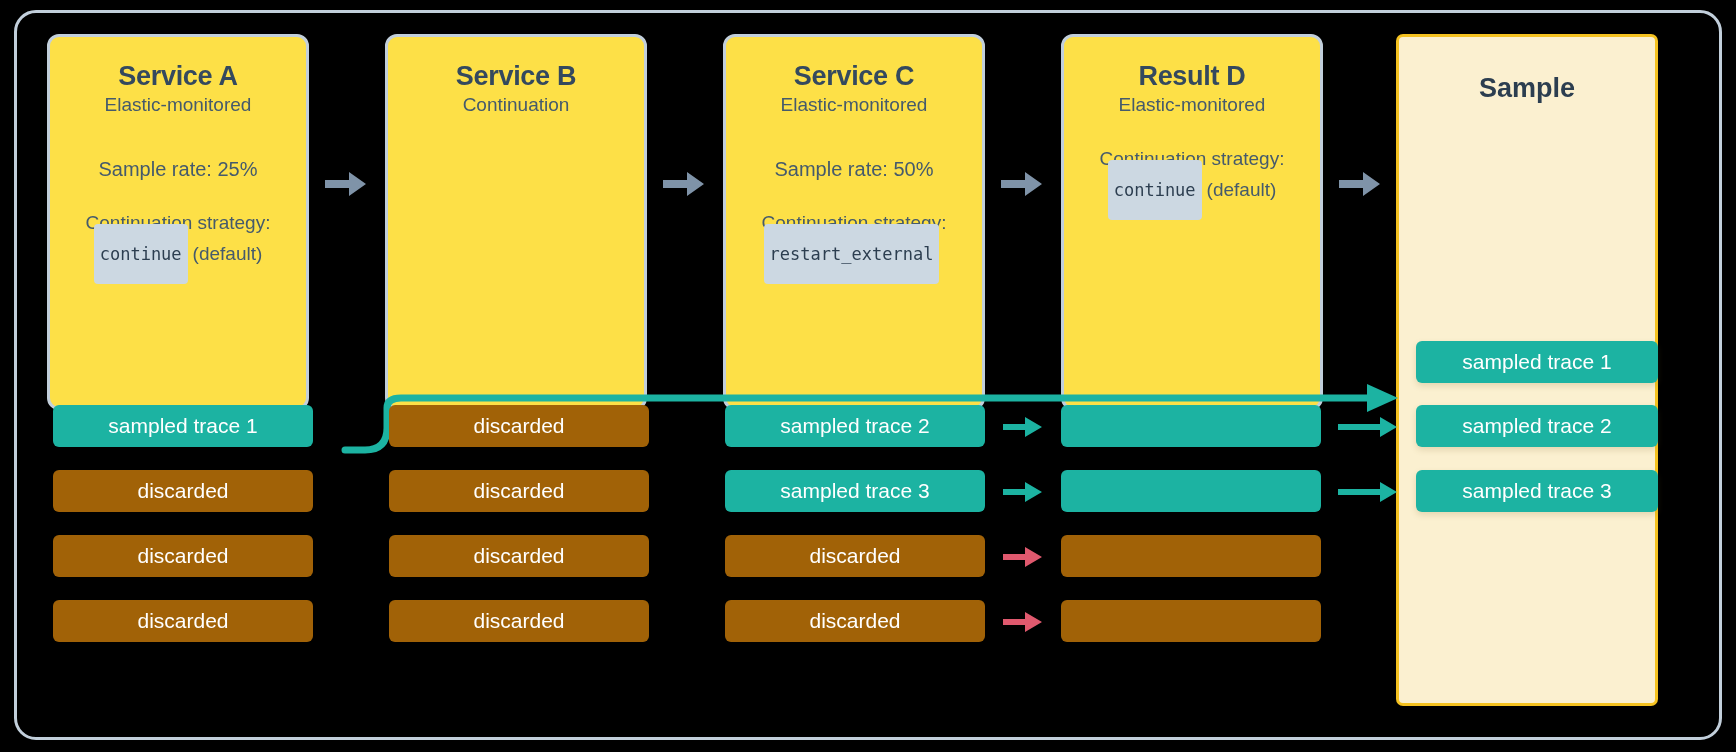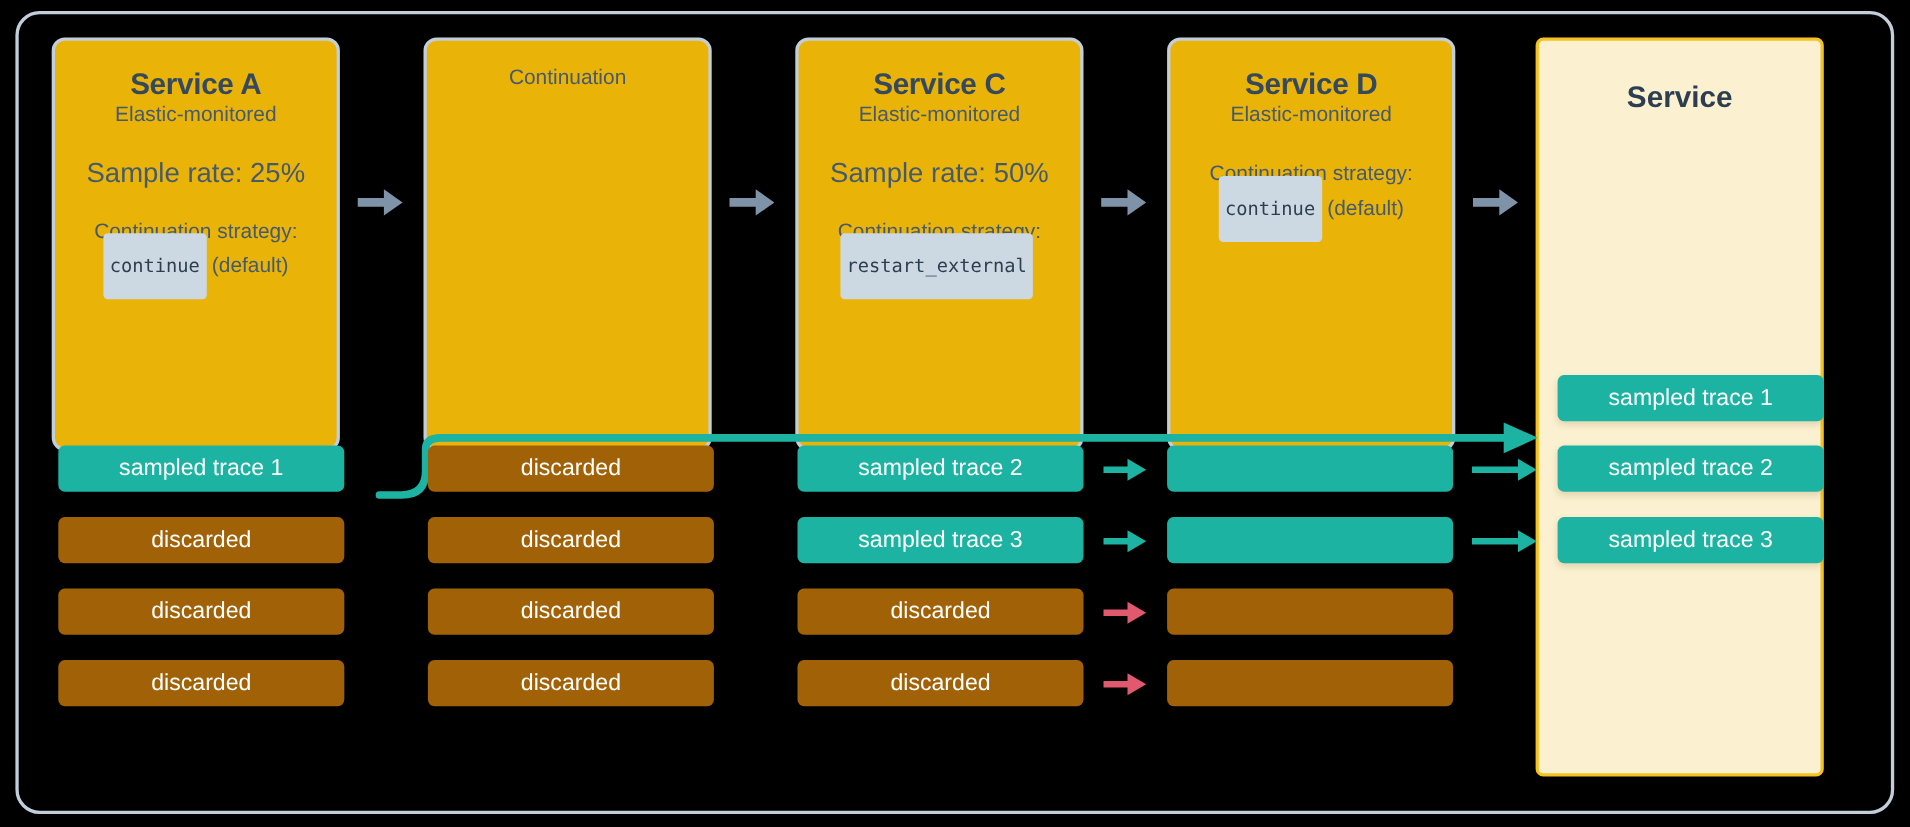--- a/index.html
+++ b/index.html
@@ -31,41 +31,41 @@
 
   
   .service-card {
     position: absolute;
     top: 34px;
     width: 262px;
     height: 376px;
     border: 3px solid #c2cfdb;
     border-radius: 12px;
     box-sizing: border-box;
-    background: #eab308;
+    background: #fde047;
     text-align: center;
     padding-top: 22px;
   }
   .service-title {
     font-size: 27px;
     font-weight: bold;
     color: #34495e;
     letter-spacing: -0.3px;
     line-height: 34px;
   }
   .service-sub {
     font-size: 19px;
     color: #455a6c;
     margin-top: 0;
     line-height: 24px;
   }
   .service-rate {
-    font-size: 25px;
-    color: #455a6c;
-    margin-top: 28px;
+    font-size: 20px;
+    color: #455a6c;
+    margin-top: 40px;
     line-height: 24px;
   }
   .service-strategy-label {
     font-size: 19px;
     color: #455a6c;
     margin-top: 28px;
     line-height: 27px;
   }
   .strategy-line {
     margin-top: 4px;
@@ -173,44 +173,45 @@
     <div class="service-title">Service A</div>
     <div class="service-sub">Elastic-monitored</div>
     <div class="service-rate">Sample rate: 25%</div>
     <div class="service-strategy-label">Continuation strategy:</div>
     <div class="strategy-line">
       <code class="chip">continue</code><span class="default-note">(default)</span>
     </div>
   </div>
 
   <div class="service-card" style="left:385px;">
+    <div class="service-title">Service B</div>
     <div class="service-sub">Continuation</div>
   </div>
 
   <div class="service-card" style="left:723px;">
     <div class="service-title">Service C</div>
     <div class="service-sub">Elastic-monitored</div>
     <div class="service-rate">Sample rate: 50%</div>
     <div class="service-strategy-label">Continuation strategy:</div>
     <div class="strategy-line">
       <code class="chip">restart_external</code><span class="default-note"></span>
     </div>
   </div>
 
   <div class="service-card" style="left:1061px;">
-    <div class="service-title">Service D</div>
+    <div class="service-title">Result D</div>
     <div class="service-sub">Elastic-monitored</div>
     <div class="service-strategy-label">Continuation strategy:</div>
     <div class="strategy-line">
       <code class="chip">continue</code><span class="default-note">(default)</span>
     </div>
   </div>
 
   <div class="result-panel">
-    <div class="result-title">Service</div>
+    <div class="result-title">Sample</div>
   </div>
 
   <div class="flow-arrow" style="left:325px;">
     <svg width="42" height="28" viewBox="0 0 42 28">
         <path d="M0 10 H24 V2 L41 14 L24 26 V18 H0 Z" fill="#7f93a8"></path>
       </svg>
   </div>
   <div class="flow-arrow" style="left:663px;">
     <svg width="42" height="28" viewBox="0 0 42 28">
         <path d="M0 10 H24 V2 L41 14 L24 26 V18 H0 Z" fill="#7f93a8"></path>

